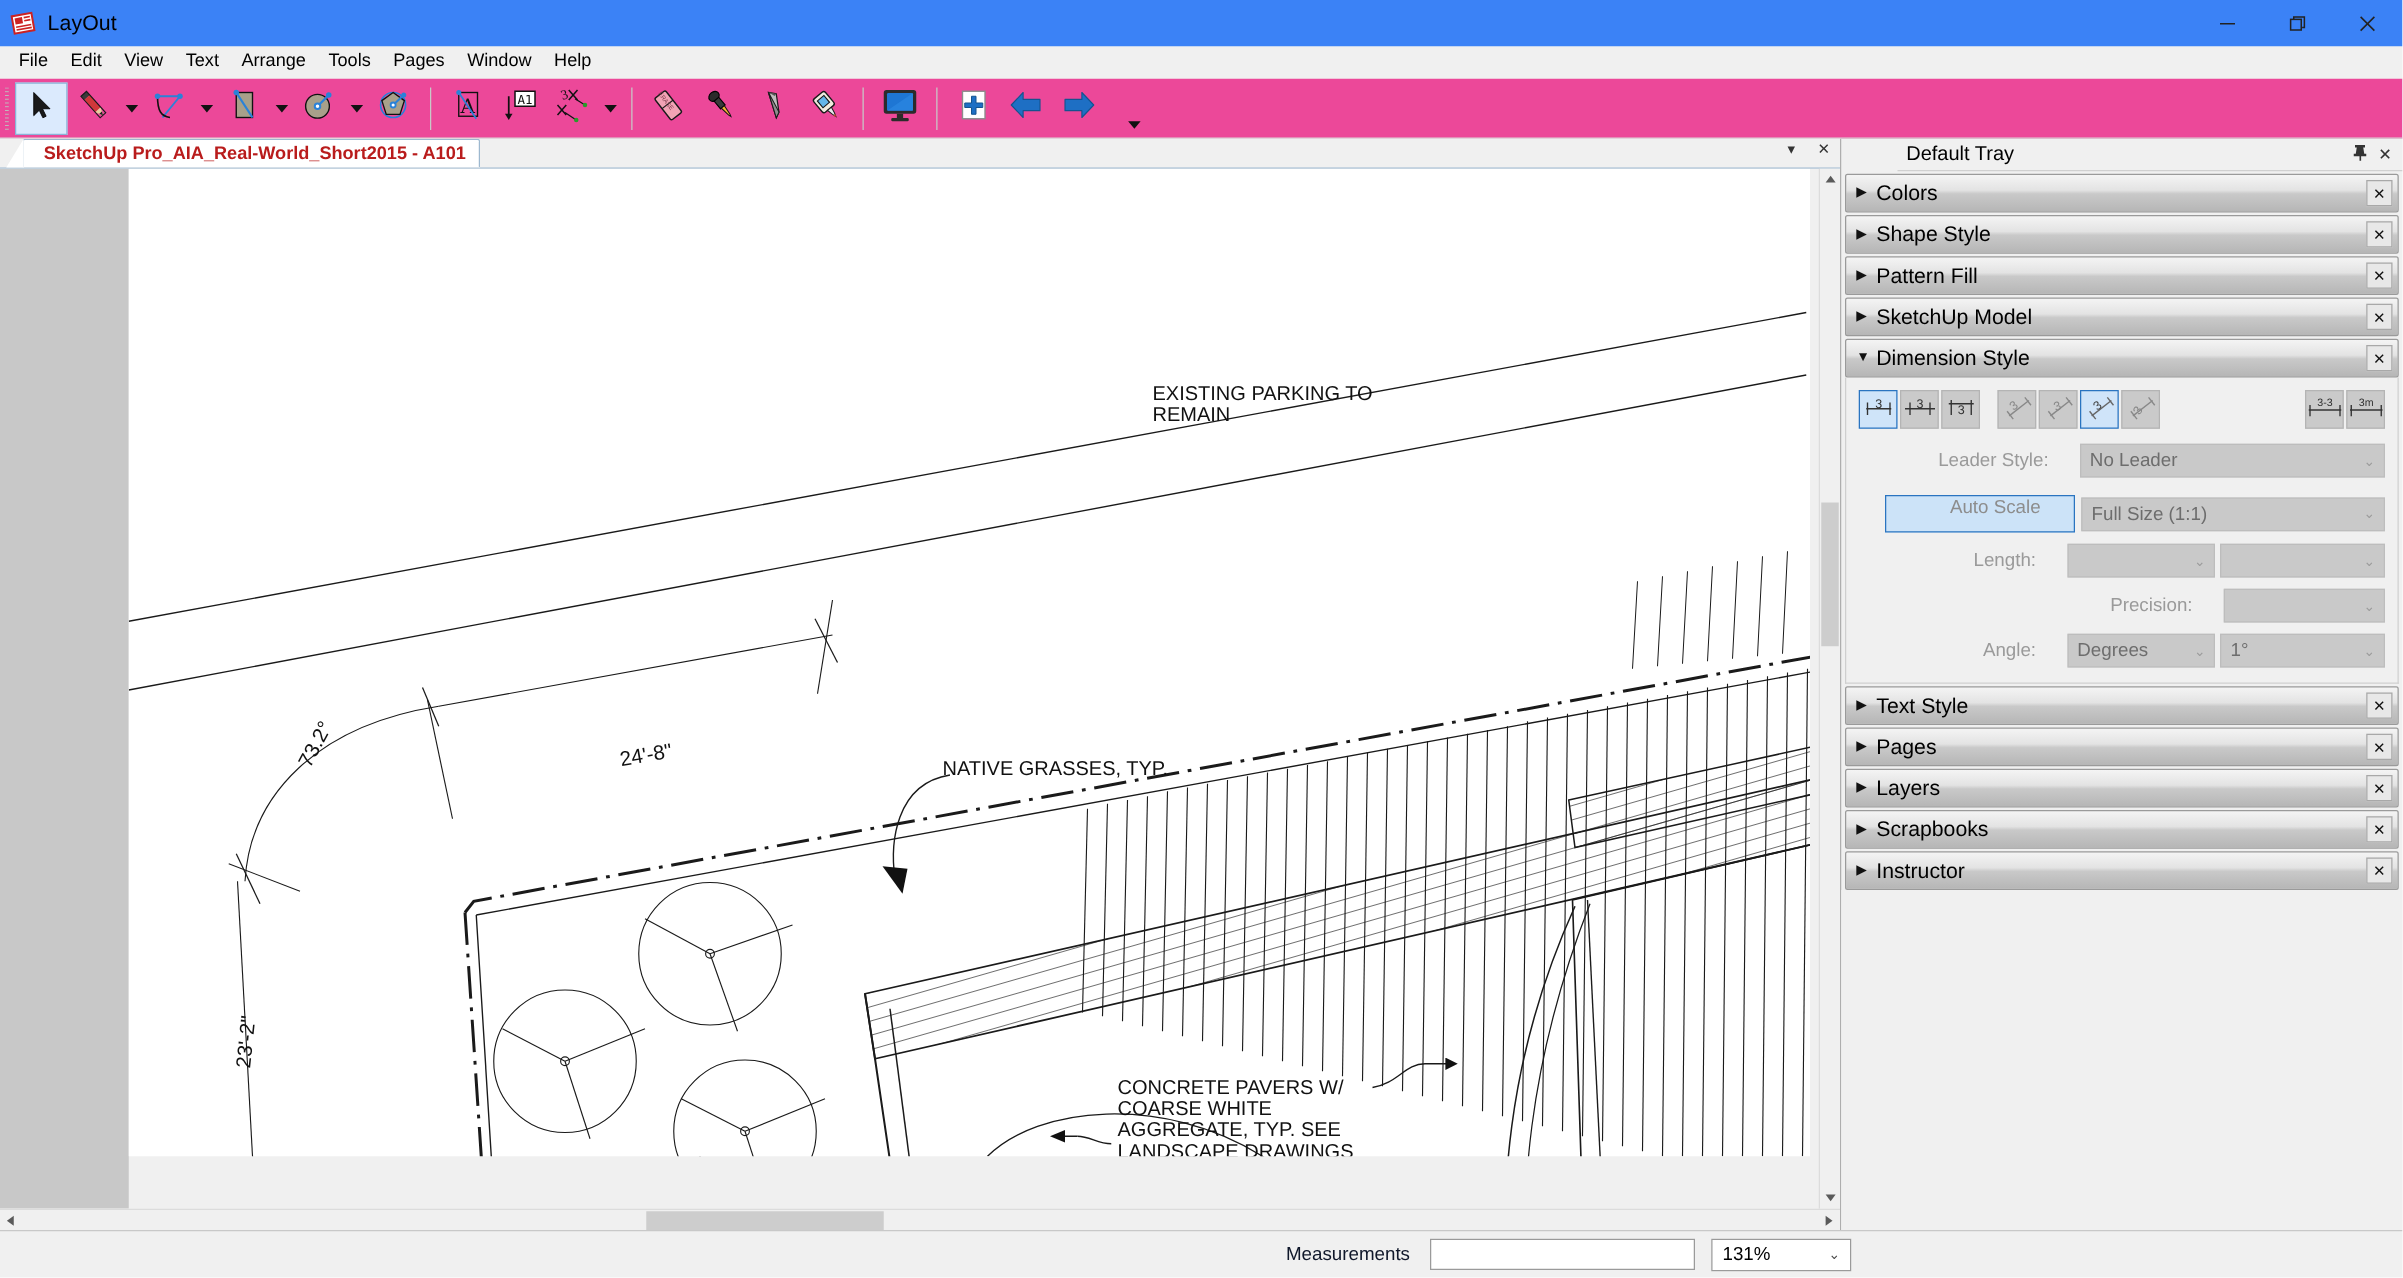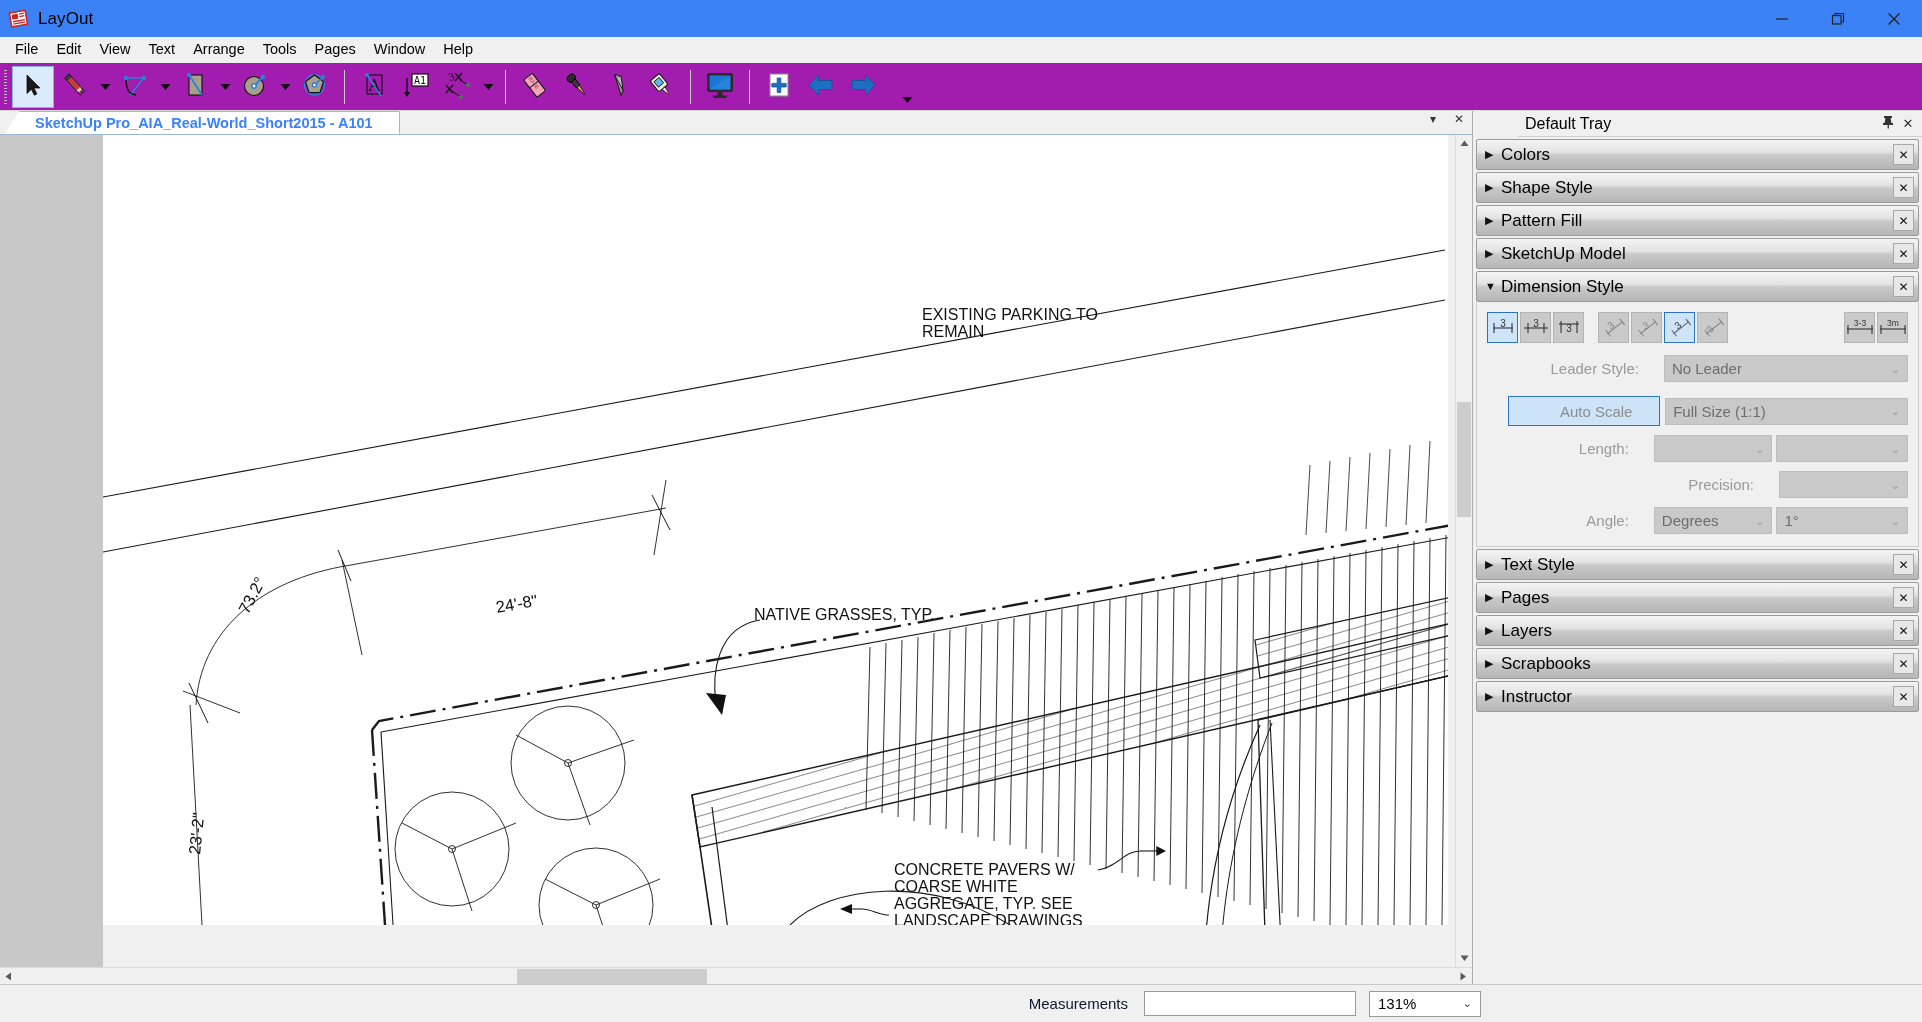--- a/index.html
+++ b/index.html
@@ -54,21 +54,21 @@
   .menu-item {
     font-size: 14.5px; color: #000;
     padding: 3px 9px;
     line-height: 1;
     white-space: nowrap;
   }
 
   
   .toolbar {
     height: 48px; min-height: 48px;
-    background: #a21caf;
+    background: #ec4899;
     display: flex; align-items: center;
     border-bottom: 1px solid #d8d8d8;
     position: relative;
   }
   .grip {
     width: 8px; height: 34px; margin: 0 3px 0 2px;
     background-image: repeating-linear-gradient(to bottom, #bdbdbd 0 1px, transparent 1px 3px);
     background-size: 3px 3px;
     background-position: 2px 0;
     background-repeat: repeat-y;
@@ -113,23 +113,23 @@
   }
   .doctabbar {
     height: 24px; min-height: 24px;
     background: #f0f0f0;
     display: flex; align-items: flex-end;
     position: relative;
     border-bottom: 1px solid #9db8cf;
   }
   .doctab {
     height: 23px;
-    padding: 0 26px 0 16px;
+    padding: 0 10px 0 16px;
     display: flex; align-items: center;
-    font-size: 14.5px; font-weight: bold; color: #3b82f6;
+    font-size: 14.5px; font-weight: bold; color: #b91c1c;
     background: #ffffff;
     border: 1px solid #9db8cf;
     border-bottom: 1px solid #ffffff;
     margin-left: 18px;
     border-radius: 2px 2px 0 0;
     white-space: nowrap;
     position: relative;
   }
   .doctab::before {
     content:''; position:absolute; left:-14px; bottom:-1px;
@@ -286,21 +286,21 @@
   }
   .combo .chev {
     position:absolute; right: 7px; top:50%;
     transform: translateY(-50%);
     color:#9a9a9a; font-size: 11px;
   }
   .btn-autoscale {
     width: 157px; height: 30px;
     background: #cce3f8;
     border: 1px solid #2a74c0;
-    display:flex;align-items:center;justify-content:center;
+    display:flex;align-items:flex-start;justify-content:center;
     font-size: 15px; color: #8d8d8d; padding-left: 24px;
   }
 
   
   .statusbar {
     height: 38px; min-height: 38px;
     background: #f0f0f0;
     border-top: 1px solid #c8c8c8;
     display: flex; align-items: center;
     position: relative;

